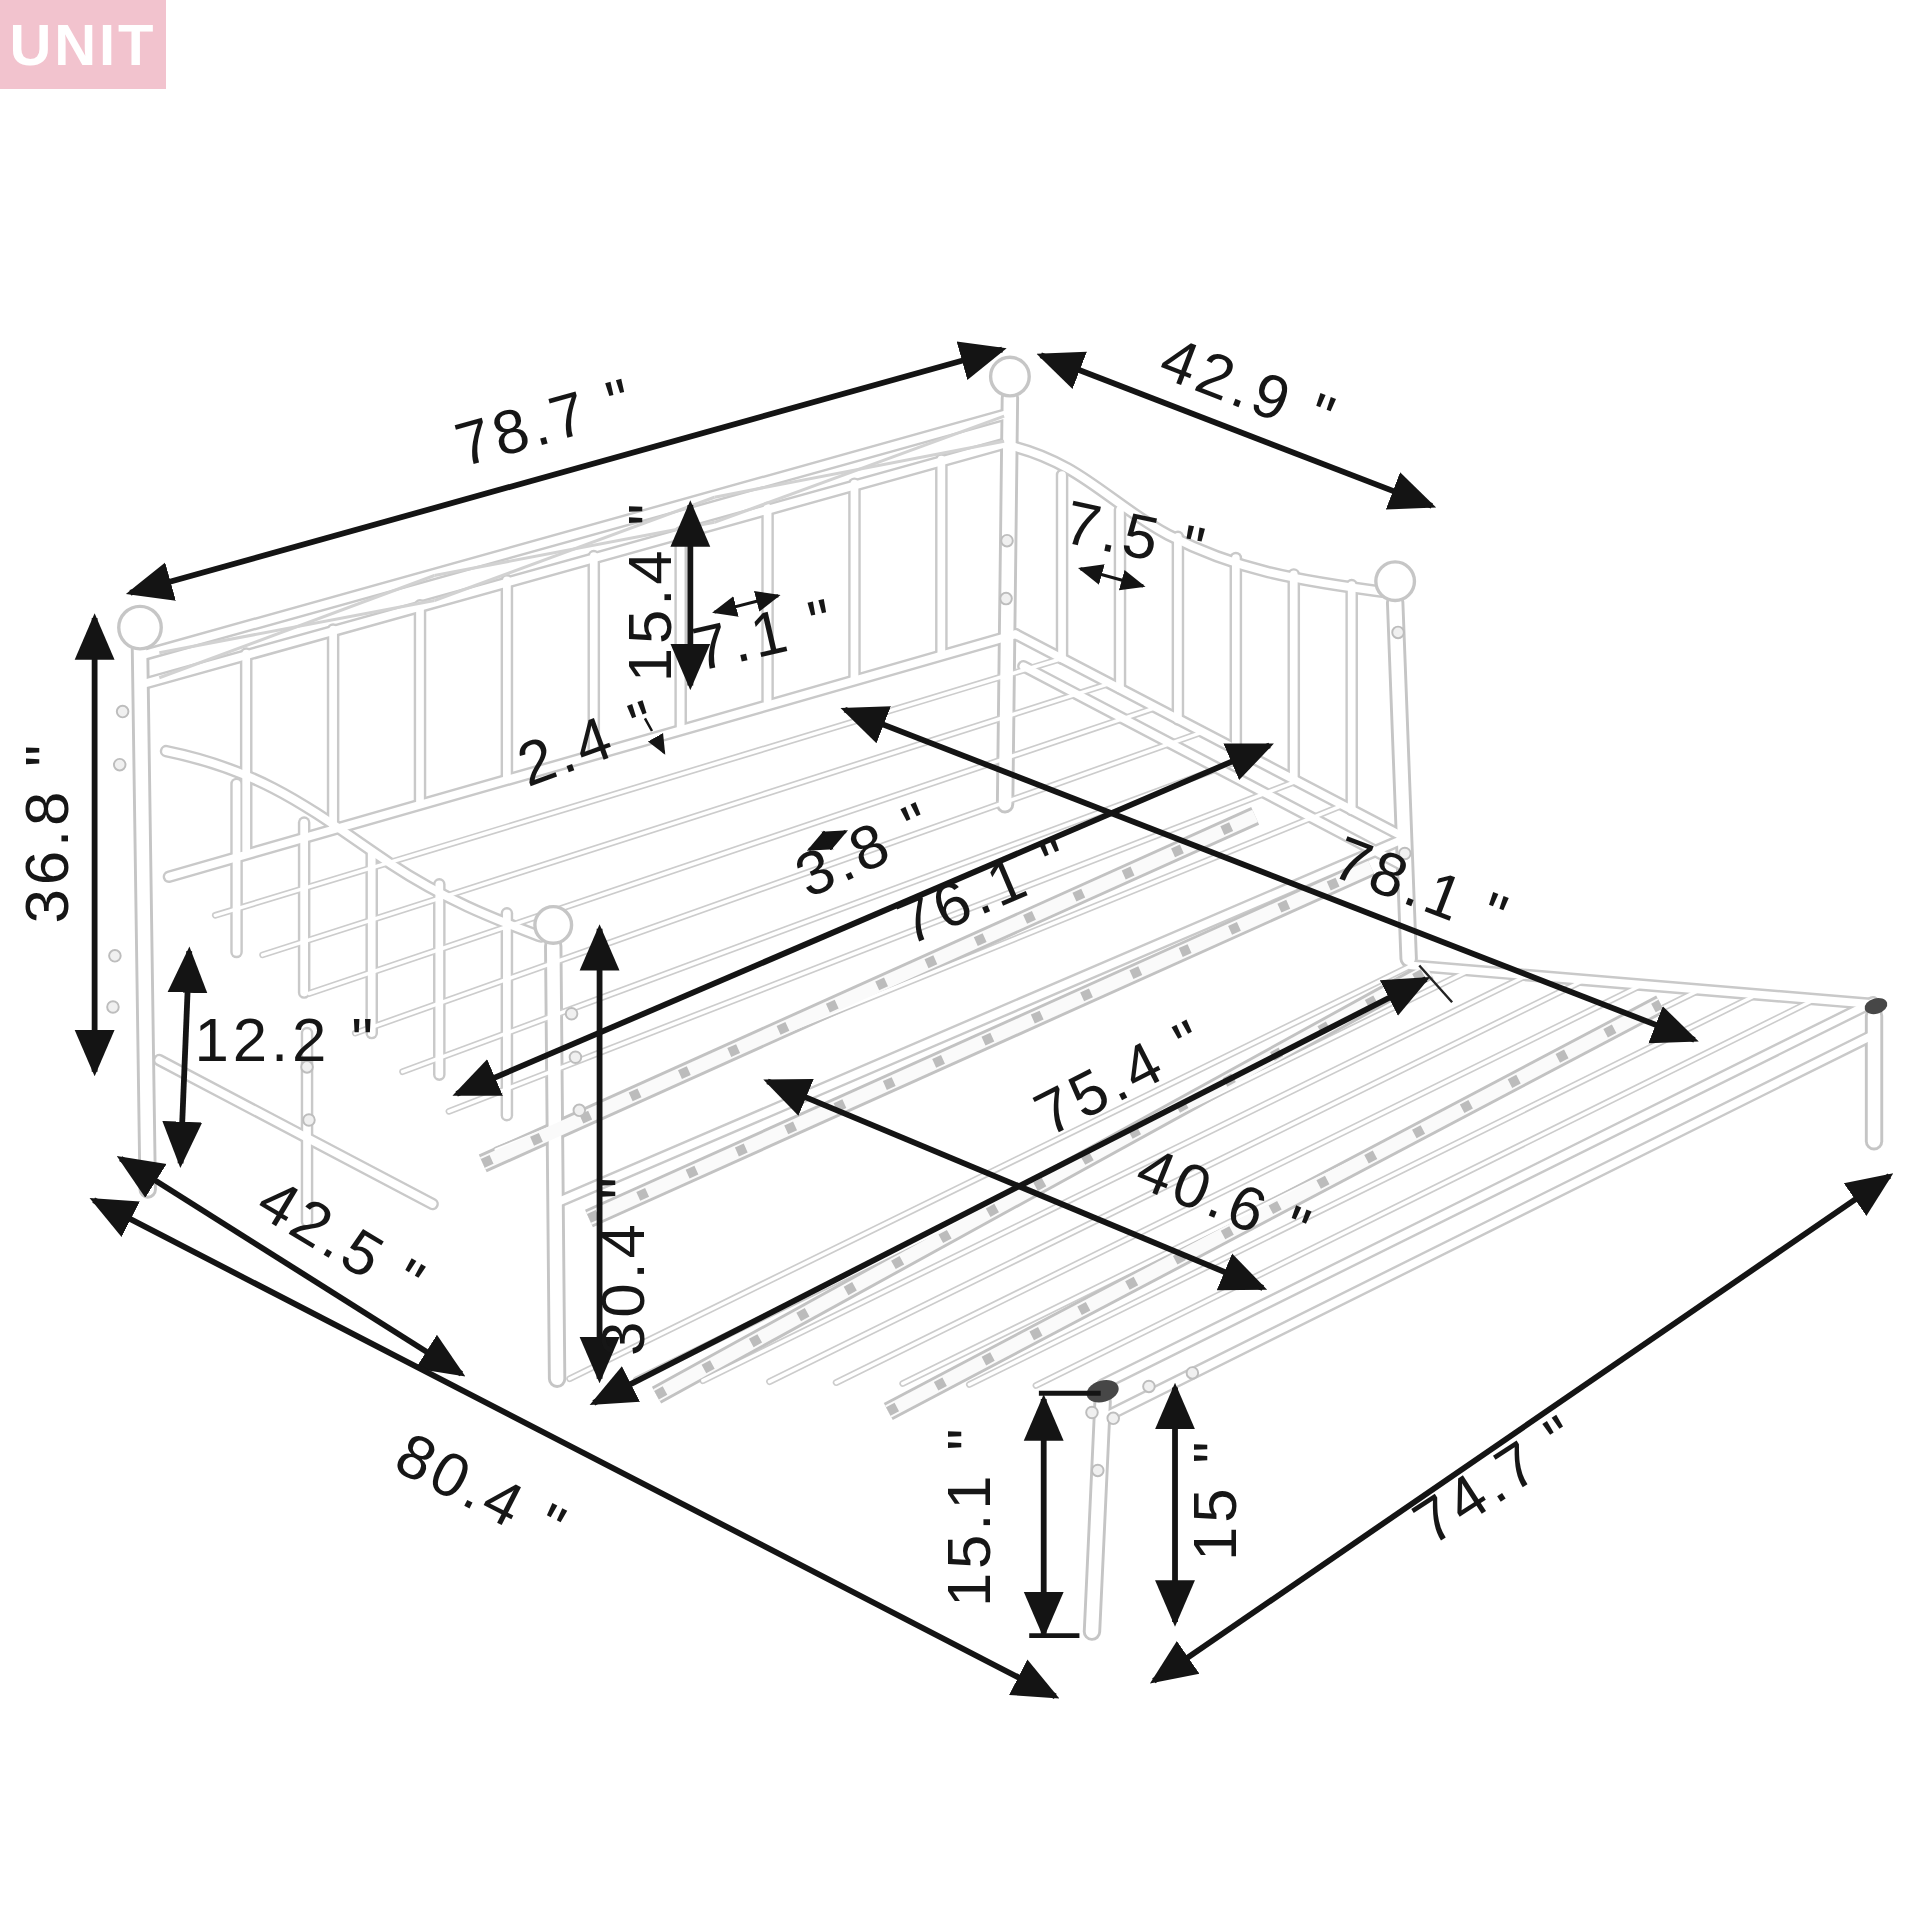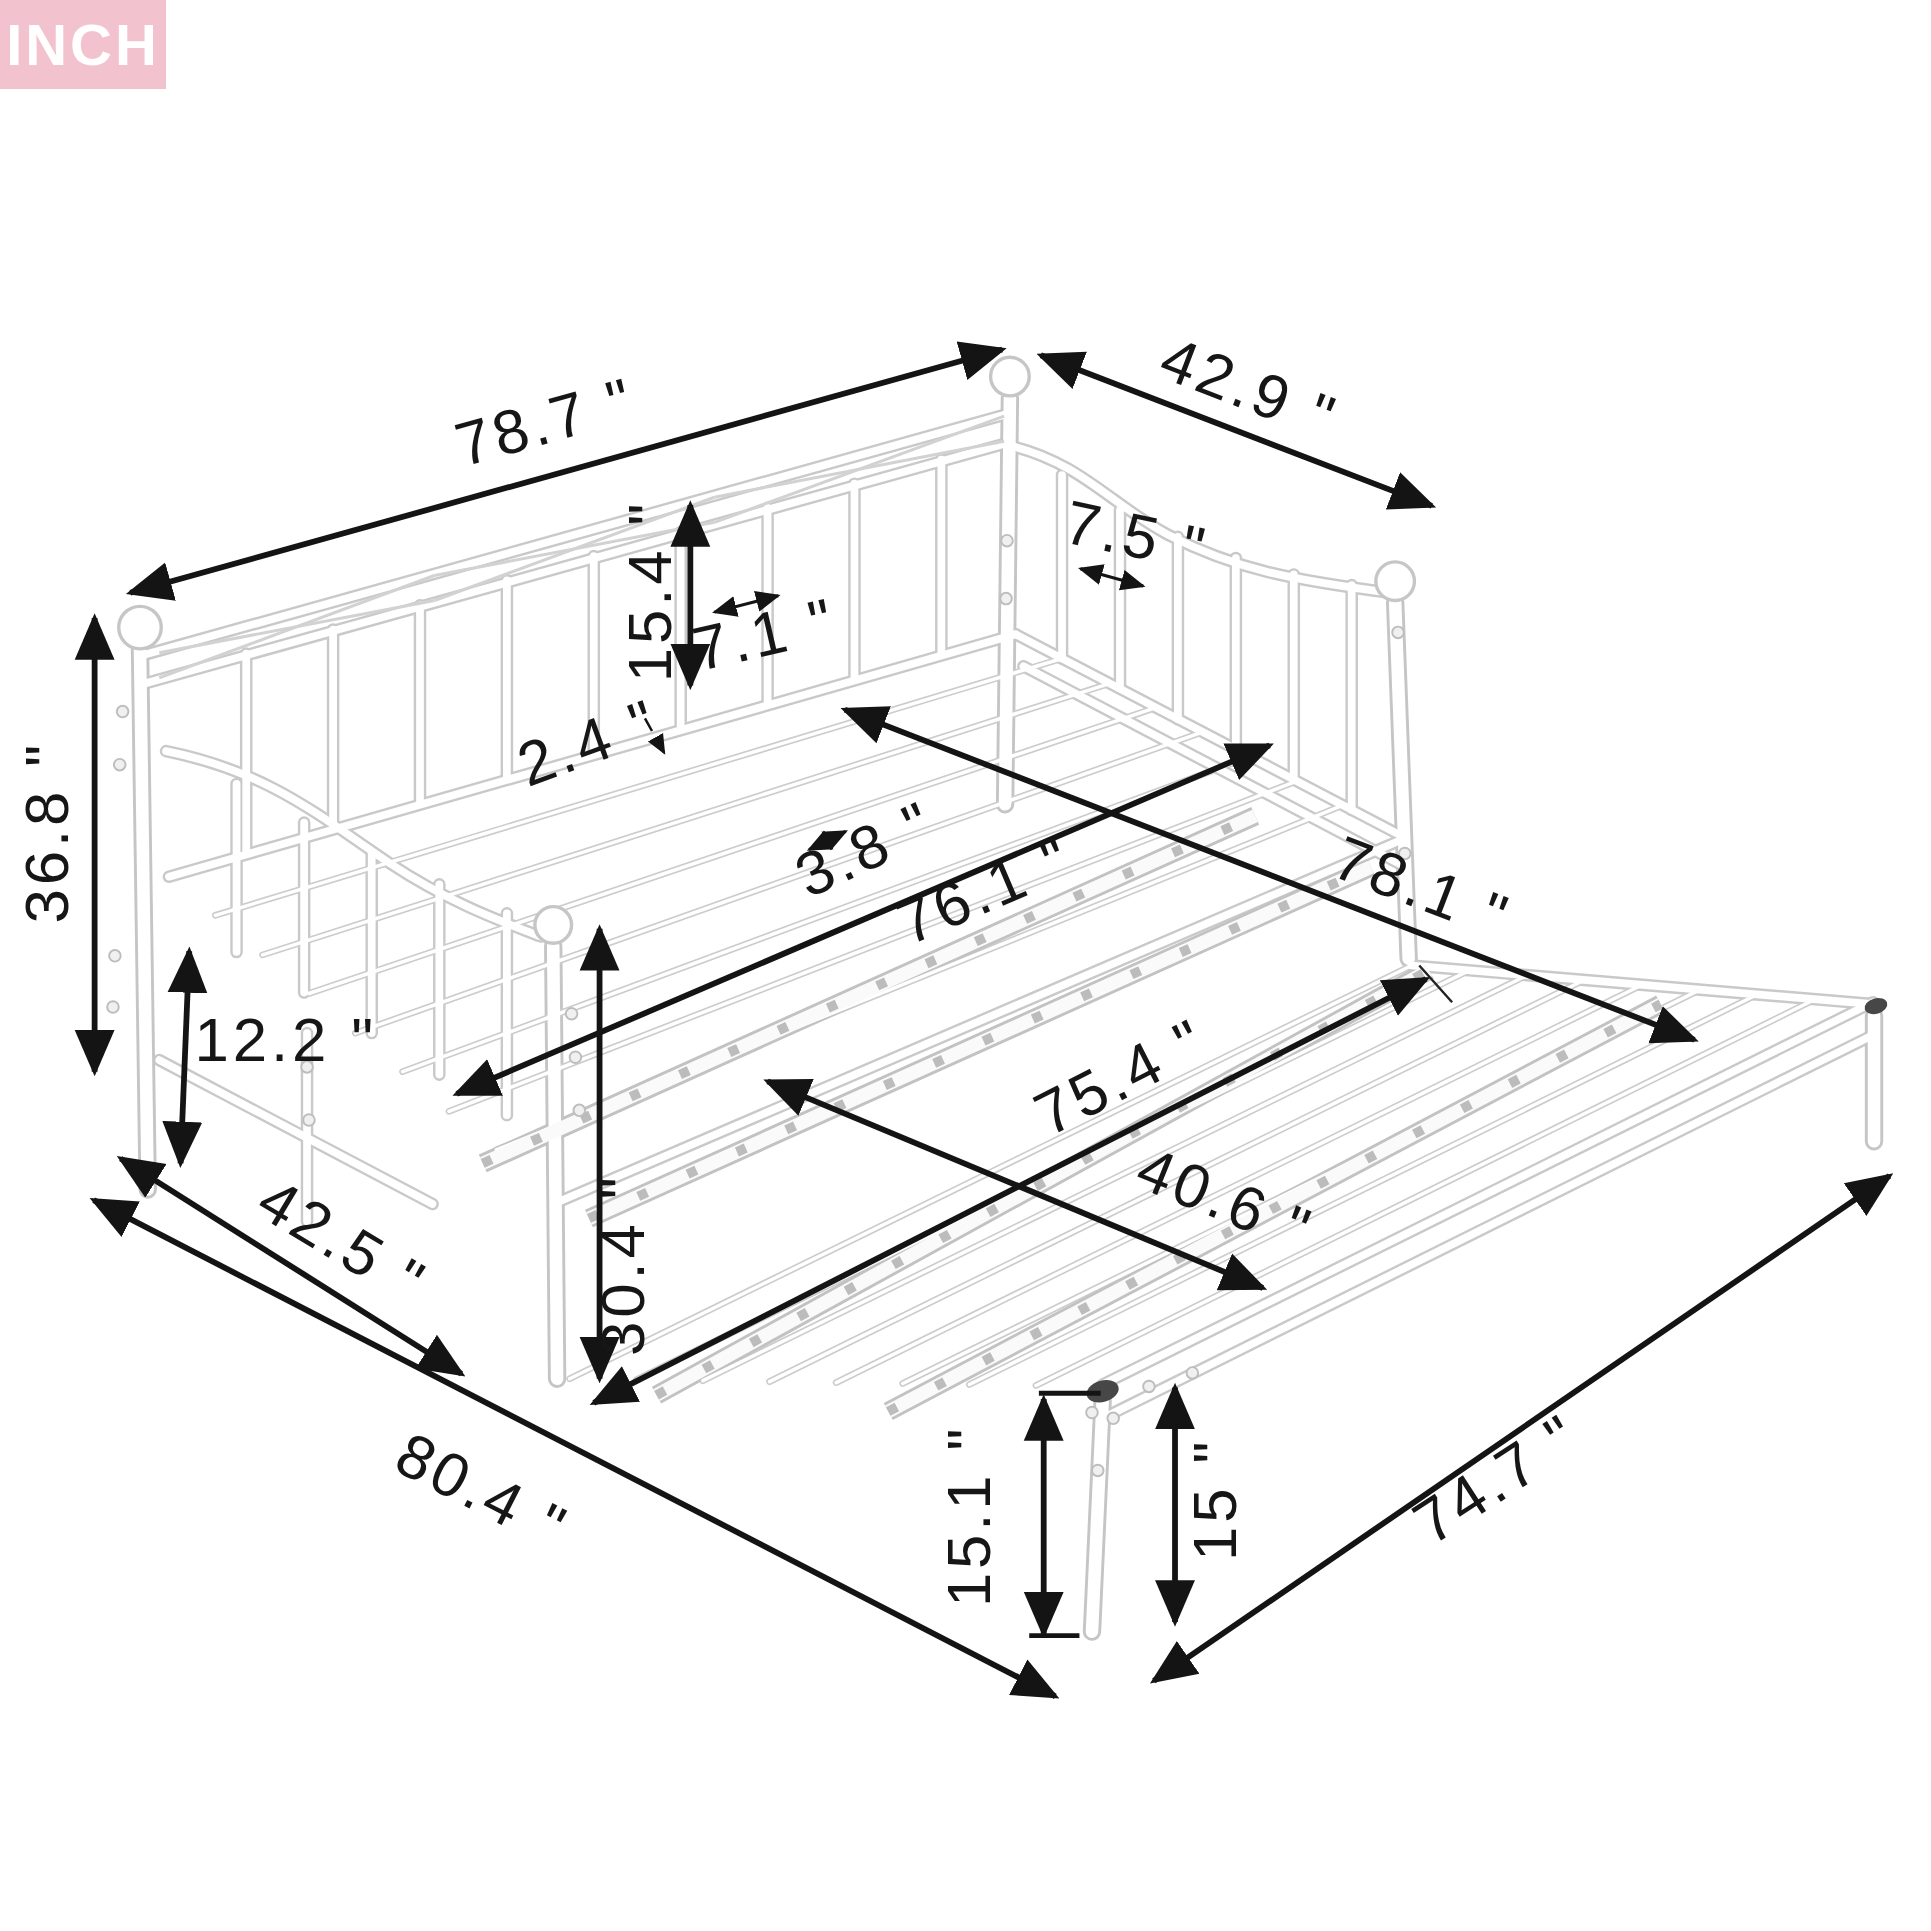--- a/index.html
+++ b/index.html
@@ -32,21 +32,21 @@
   .leader    {stroke:#222222;stroke-width:2.5;fill:none;}
   .dim-label {fill:#161616;font-size:64px;letter-spacing:4px;
               text-anchor:middle;dominant-baseline:middle;}
 </style>
 </head>
 <body>
 
 <div class="stage">
 
   <div class="badge">
-    <div class="badge-inch">INCH</div>
+    <div class="badge-inch">UNIT</div>
   </div>
 
   <svg width="1931" height="1931" viewBox="0 0 2000 2000">
     <defs>
       <marker id="ah" viewBox="0 0 10 10" refX="9" refY="5" markerWidth="8" markerHeight="8" orient="auto-start-reverse">
         <path d="M0 0.7 L10 5 L0 9.3 z" fill="#141414"></path>
       </marker>
     </defs>
 
     <g id="frame">

